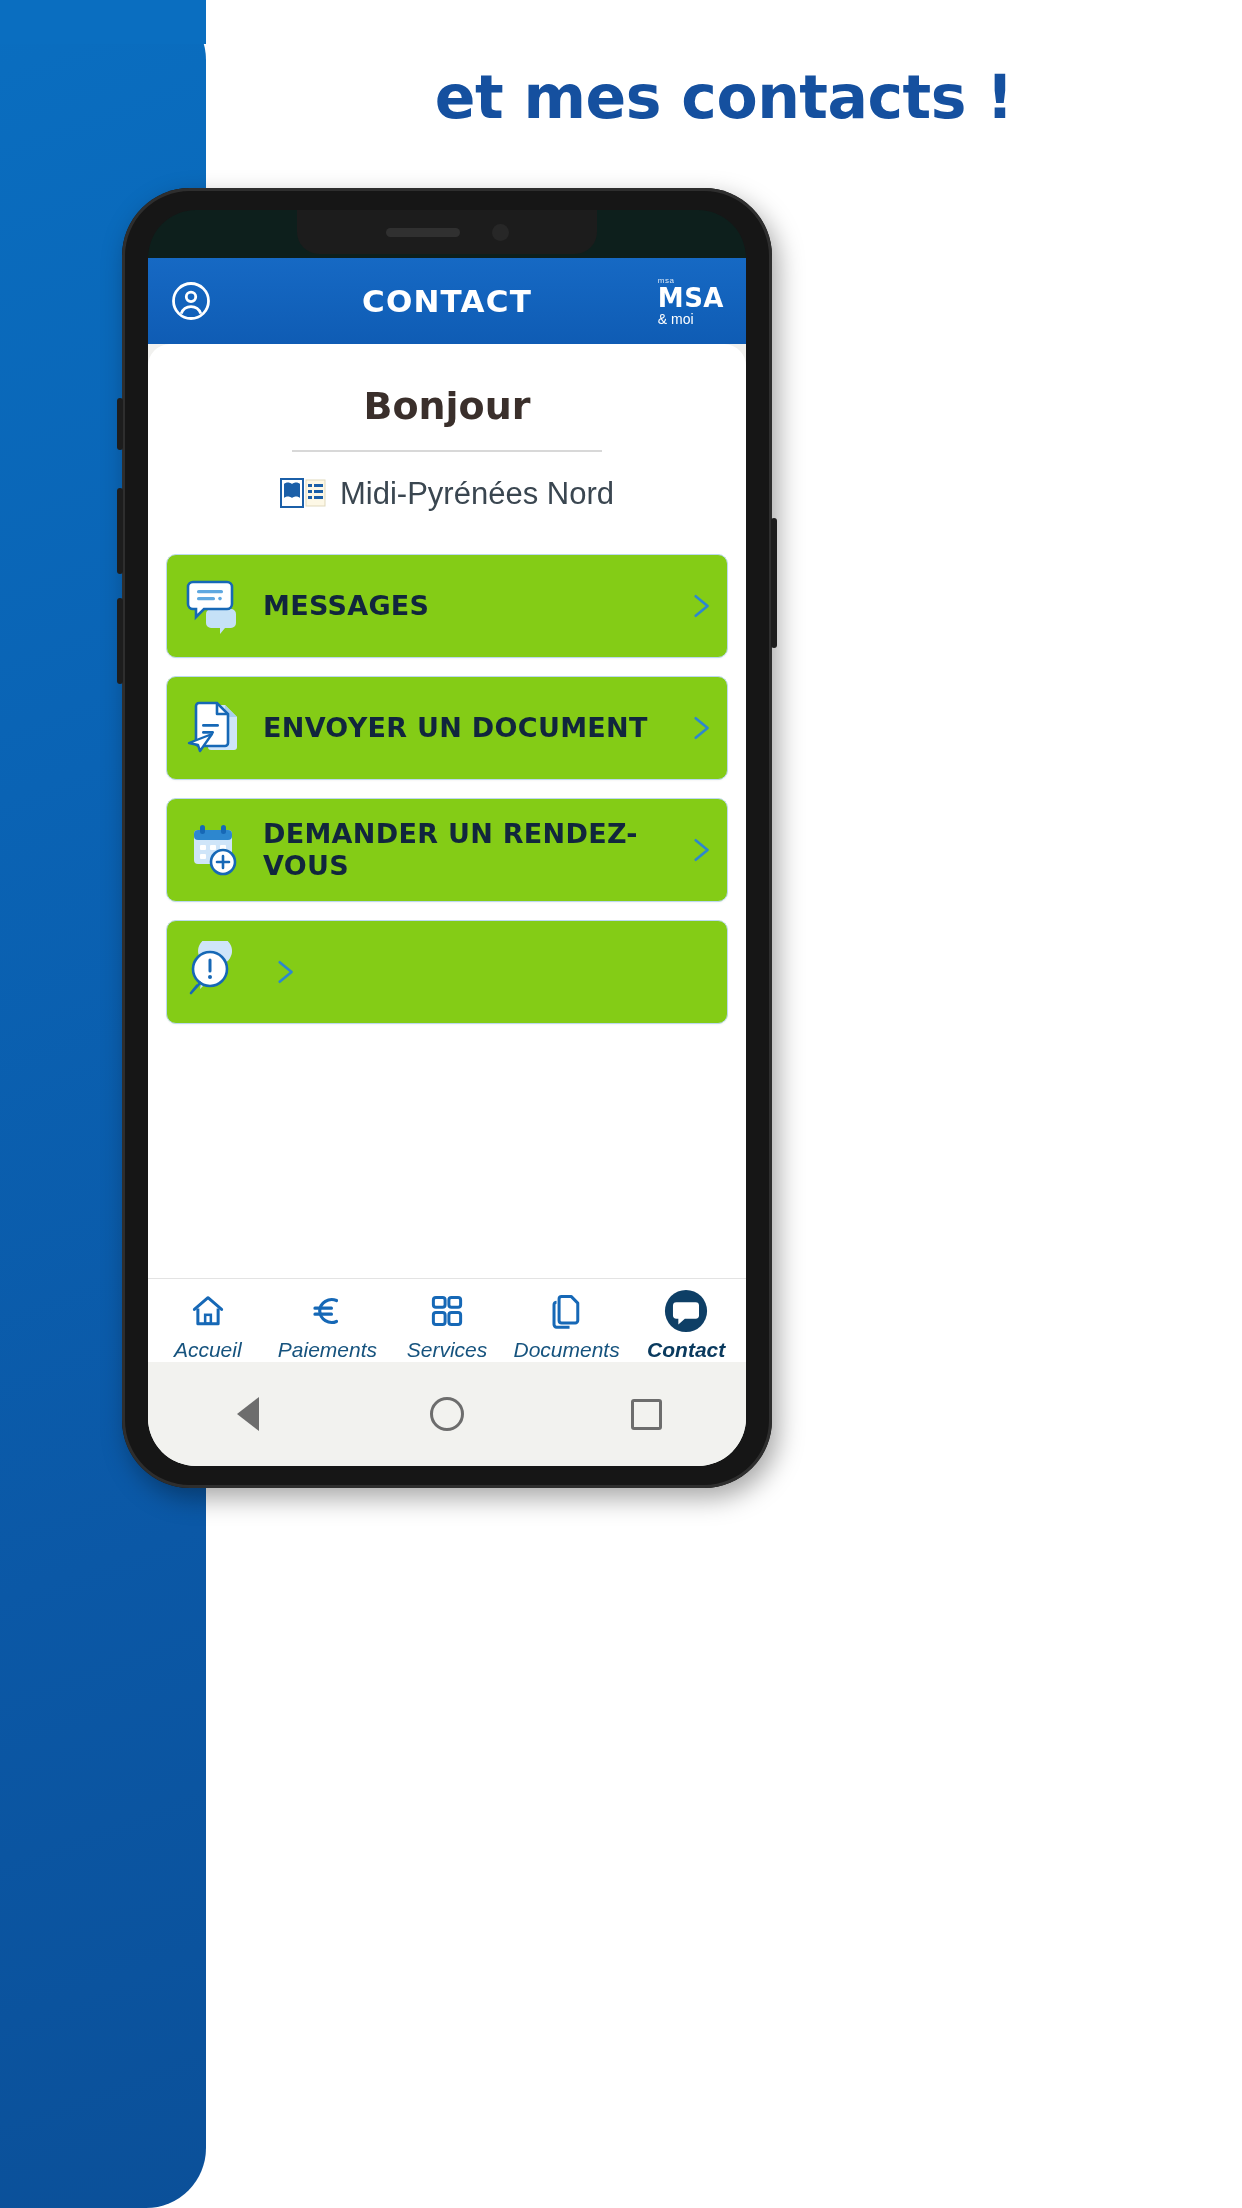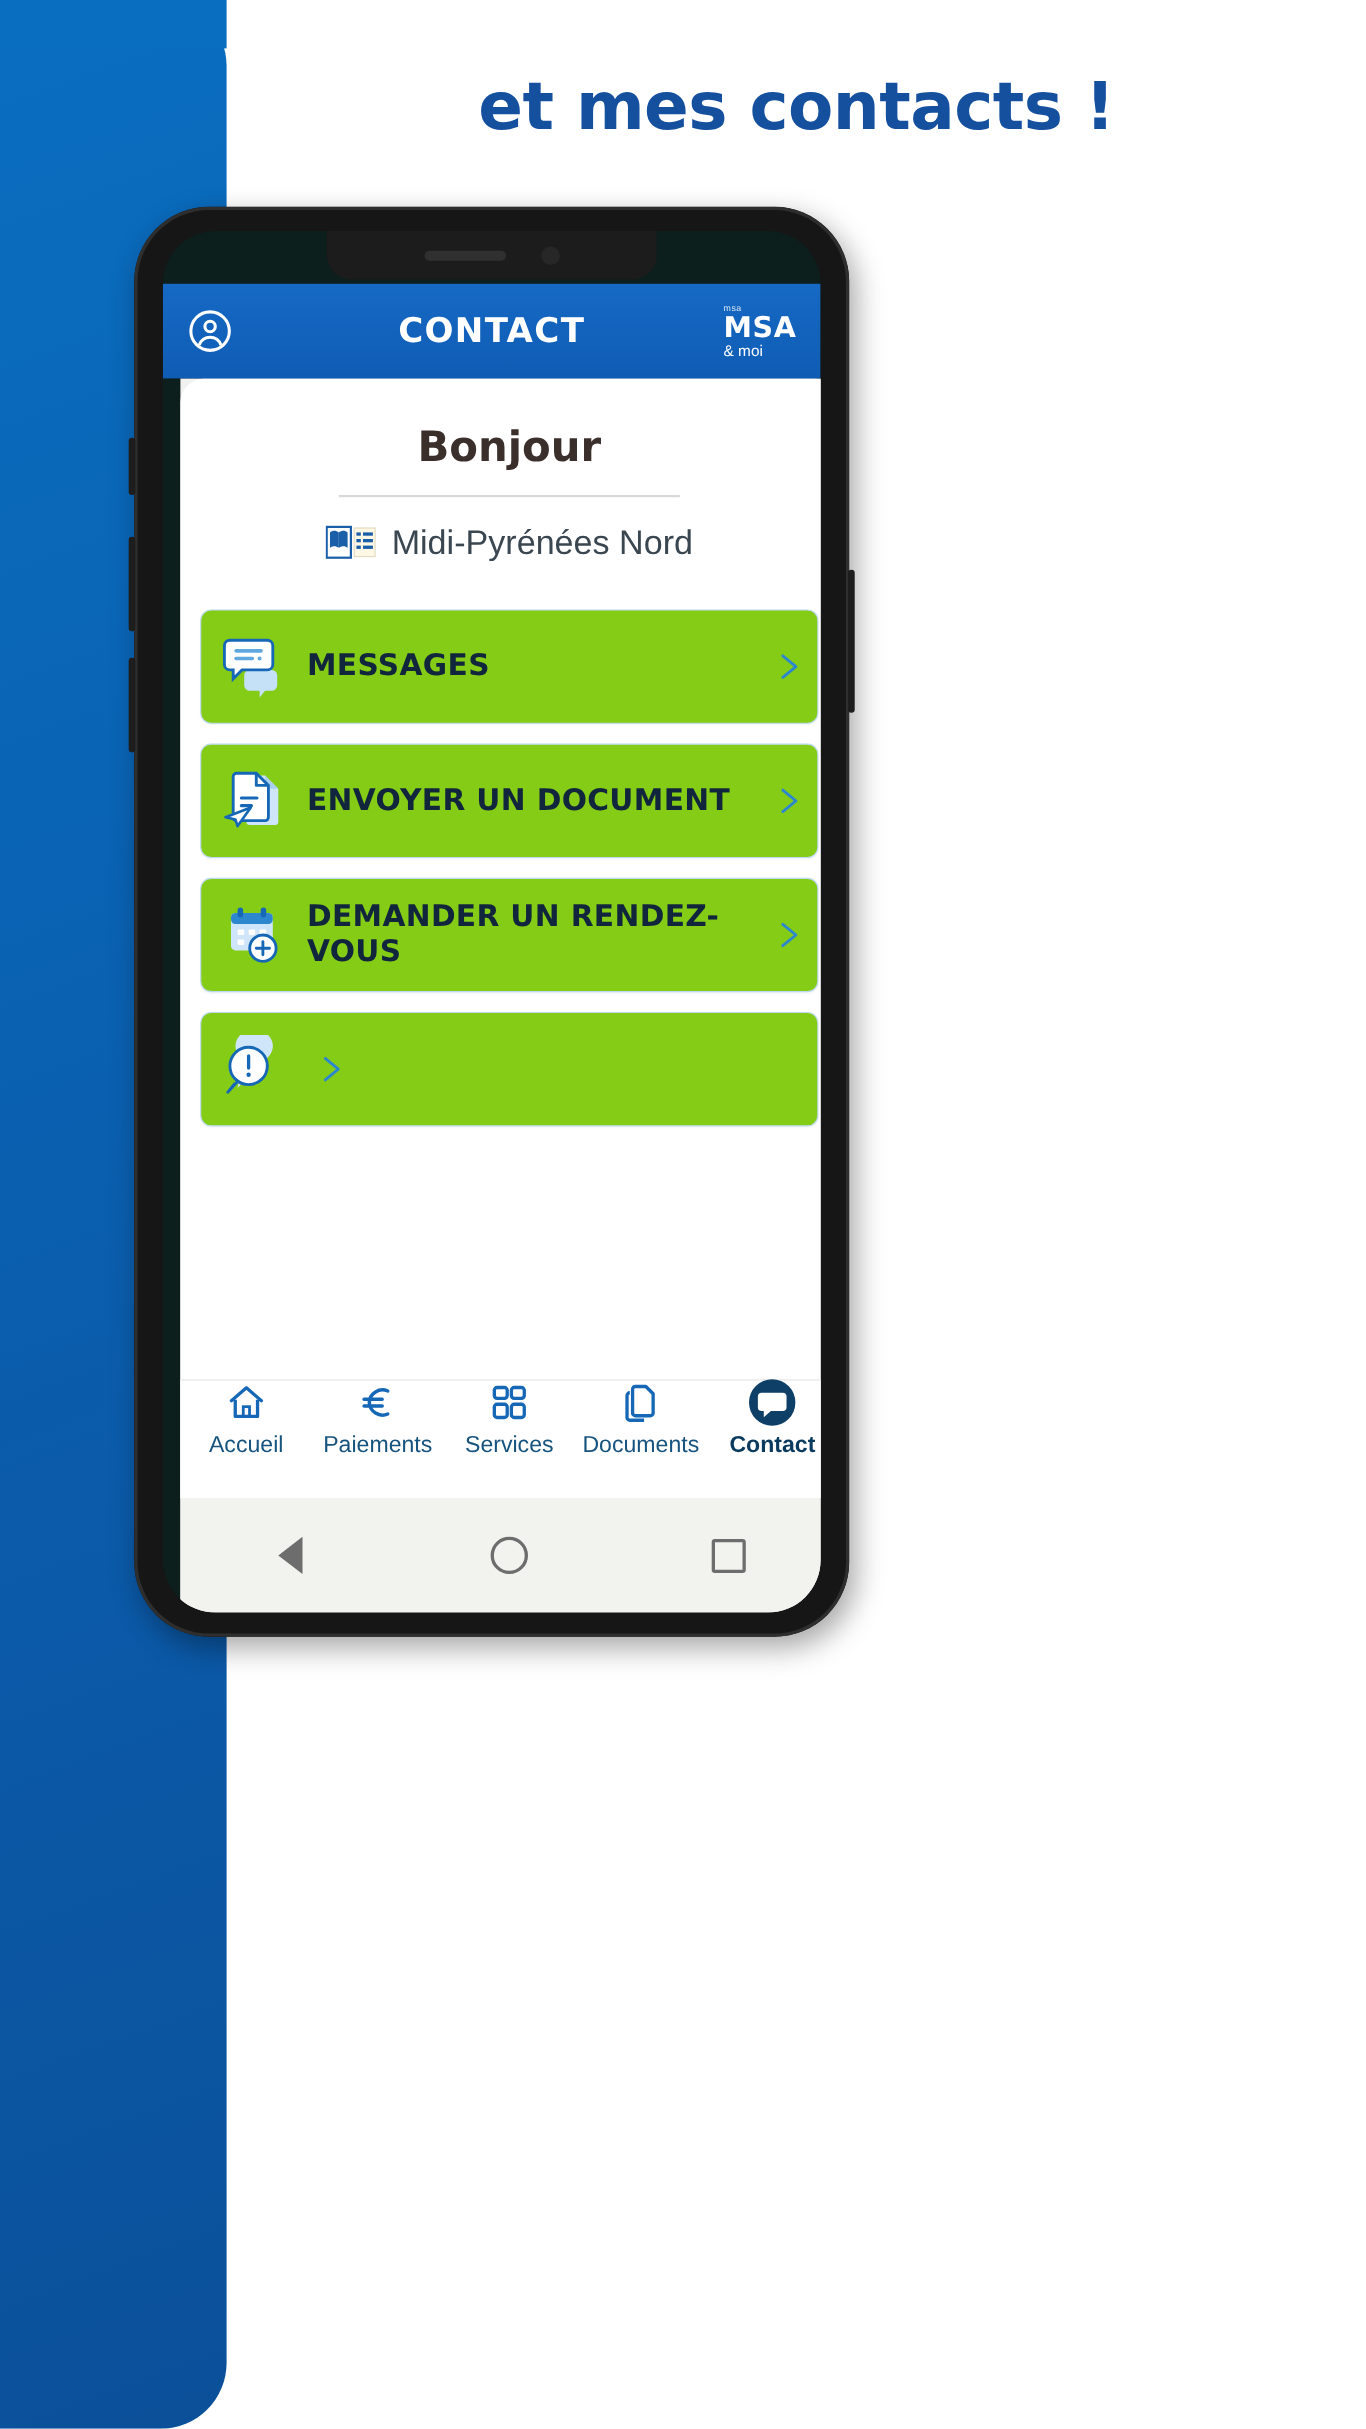--- a/index.html
+++ b/index.html
@@ -96,21 +96,21 @@
     font-family:"DejaVu Sans", sans-serif; pointer-events:none;
   }
   .acct-icon { width:42px; height:42px; position:relative; z-index:2;}
   .msa-logo { color:#fff; text-align:left; line-height:1; z-index:2; position:relative;}
   .msa-tiny { font-size:8px; letter-spacing:.5px; opacity:.85; display:block; }
   .msa-main { font-size:26px; font-weight:700; letter-spacing:.5px; display:block; font-family:"DejaVu Sans",sans-serif;}
   .msa-sub  { font-size:14px; display:block; margin-top:1px;}
 
   
   .app-body {
-    position:absolute; left:16px; top:134px; width:100%; bottom:0;
+    position:absolute; left:0; top:134px; width:100%; bottom:0;
     background:#f1f1ef; z-index:10;
   }
   .white-sheet {
     position:absolute; left:0; top:0; right:0; bottom:104px;
     background:#fff; border-top-left-radius:22px; border-top-right-radius:22px;
   }
   .greet {
     text-align:center; margin-top:40px;
     font-size:38px; font-weight:700; color:#3a2f2b;
     font-family:"DejaVu Sans", sans-serif;
@@ -130,24 +130,25 @@
   }
   .card-icon { width:64px; min-width:64px; height:62px; position:relative; margin-right:14px; }
   .card-label {
     flex:1; font-size:27px; font-weight:700; color:#11263d;
     letter-spacing:.3px; line-height:1.18; font-family:"DejaVu Sans", sans-serif;
   }
   .chev { width:26px; min-width:26px; height:36px; margin-left:8px; }
 
   
   .bottom-nav {
-    position:absolute; left:0; right:0; bottom:104px; height:108px;
+    position:absolute; left:0; right:0; bottom:104px; height:84px;
     background:#fff; border-top:1.5px solid #e3e3e3;
-    display:flex; align-items:flex-start; justify-content:space-around;
+    display:flex; align-items:flex-end; justify-content:space-around;
     z-index:12;
+    font-style:italic;
   }
   .nav-item { display:flex; flex-direction:column; align-items:center; gap:7px; width:112px; }
   .nav-ic { height:40px; display:flex; align-items:center; justify-content:center; }
   .nav-label { font-size:21px; color:#16537e; }
   .nav-item.active .nav-label { color:#0a3a5e; font-weight:600; }
 
   
   .android-nav {
     position:absolute; left:0; right:0; bottom:0; height:104px;
     background:#f2f2ef;

